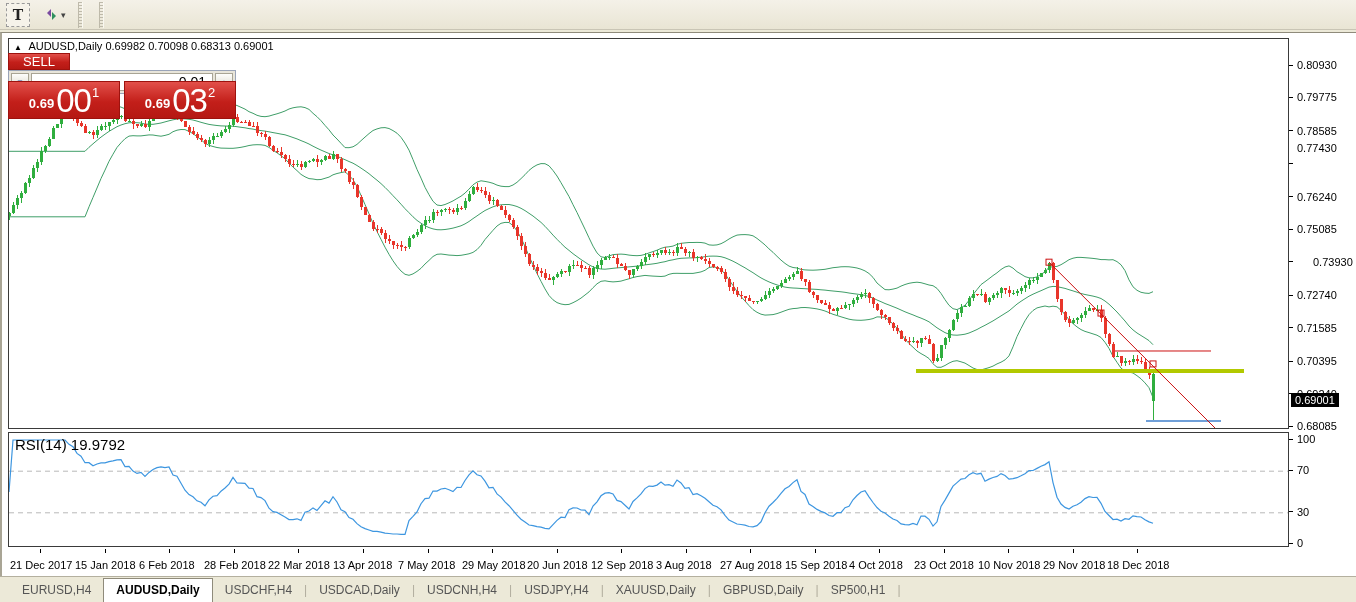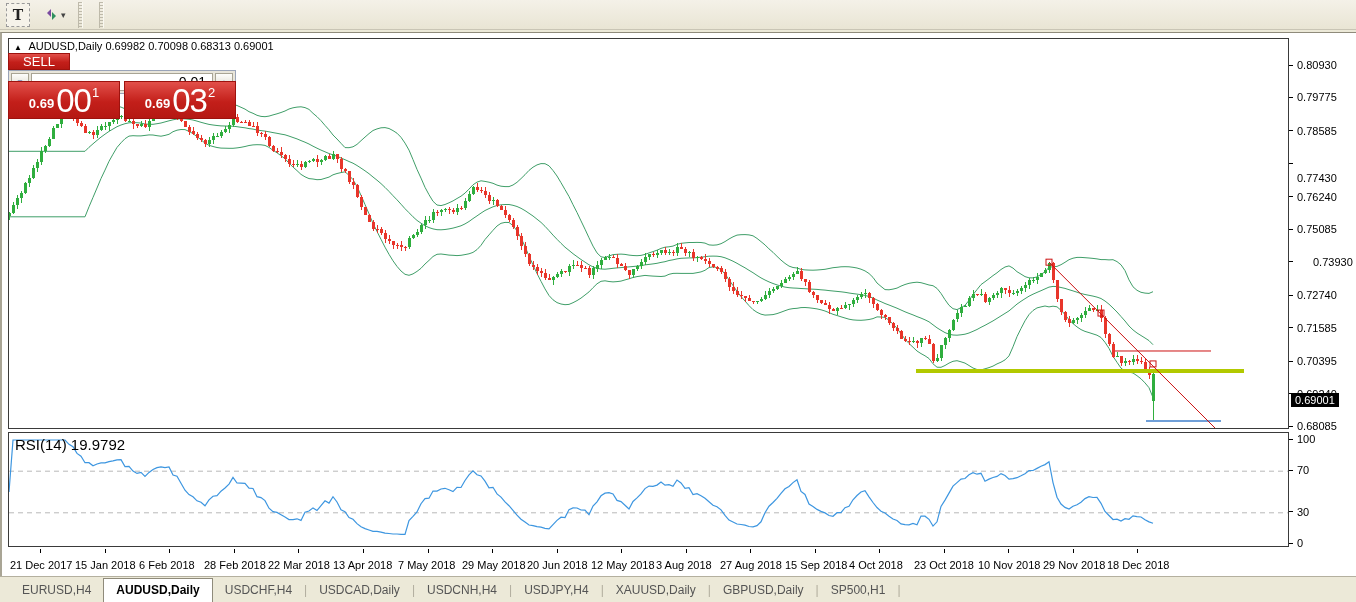--- a/index.html
+++ b/index.html
@@ -720,21 +720,21 @@
 
     <div class="paxis" id="paxis">
       <div class="ptag" id="ptag" style="top: 355.273px;">0.69001</div>
     <div class="tick" style="top: 26.5px;"></div>
         <div class="plabel" style="top: 27px;">0.80930</div>
         <div class="tick" style="top: 58.9621px;"></div>
         <div class="plabel" style="top: 59.4621px;">0.79775</div>
         <div class="tick" style="top: 92.4078px;"></div>
         <div class="plabel" style="top: 92.9078px;">0.78585</div>
         <div class="tick" style="top: 124.87px;"></div>
-        <div class="plabel" style="top: 140px;">0.77430</div>
+        <div class="plabel" style="top: 110px;">0.77430</div>
         <div class="tick" style="top: 158.316px;"></div>
         <div class="plabel" style="top: 158.816px;">0.76240</div>
         <div class="tick" style="top: 190.778px;"></div>
         <div class="plabel" style="top: 191.278px;">0.75085</div>
         <div class="tick" style="top: 223.24px;"></div>
         <div class="plabel" style="top: 223.74px; padding-left: 16px;">0.73930</div>
         <div class="tick" style="top: 256.685px;"></div>
         <div class="plabel" style="top: 257.185px;">0.72740</div>
         <div class="tick" style="top: 289.148px;"></div>
         <div class="plabel" style="top: 289.648px;">0.71585</div>
@@ -778,21 +778,21 @@
         <div class="dlabel" style="left: 260px;">22 Mar 2018</div>
         <div class="dtick" style="left: 355px;"></div>
         <div class="dlabel" style="left: 325px;">13 Apr 2018</div>
         <div class="dtick" style="left: 420px;"></div>
         <div class="dlabel" style="left: 390px;">7 May 2018</div>
         <div class="dtick" style="left: 484px;"></div>
         <div class="dlabel" style="left: 454px;">29 May 2018</div>
         <div class="dtick" style="left: 549px;"></div>
         <div class="dlabel" style="left: 519px;">20 Jun 2018</div>
         <div class="dtick" style="left: 613px;"></div>
-        <div class="dlabel" style="left: 583px;">12 May 2018</div>
+        <div class="dlabel" style="left: 583px;">12 Sep 2018</div>
         <div class="dtick" style="left: 678px;"></div>
         <div class="dlabel" style="left: 648px;">3 Aug 2018</div>
         <div class="dtick" style="left: 742px;"></div>
         <div class="dlabel" style="left: 712px;">27 Aug 2018</div>
         <div class="dtick" style="left: 807px;"></div>
         <div class="dlabel" style="left: 777px;">15 Sep 2018</div>
         <div class="dtick" style="left: 871px;"></div>
         <div class="dlabel" style="left: 841px;">4 Oct 2018</div>
         <div class="dtick" style="left: 936px;"></div>
         <div class="dlabel" style="left: 906px;">23 Oct 2018</div>

